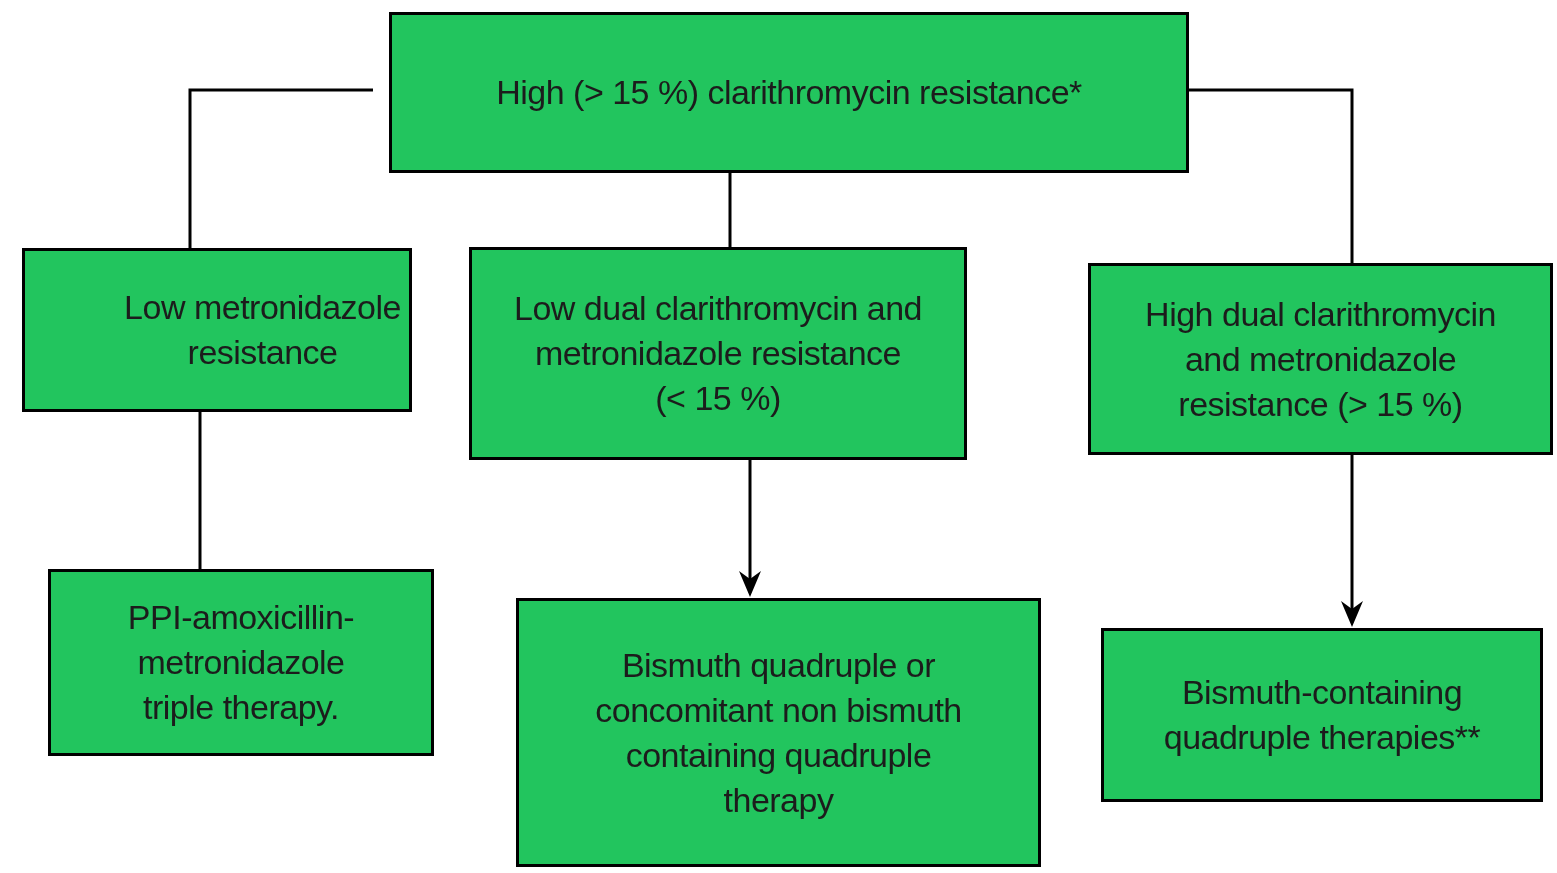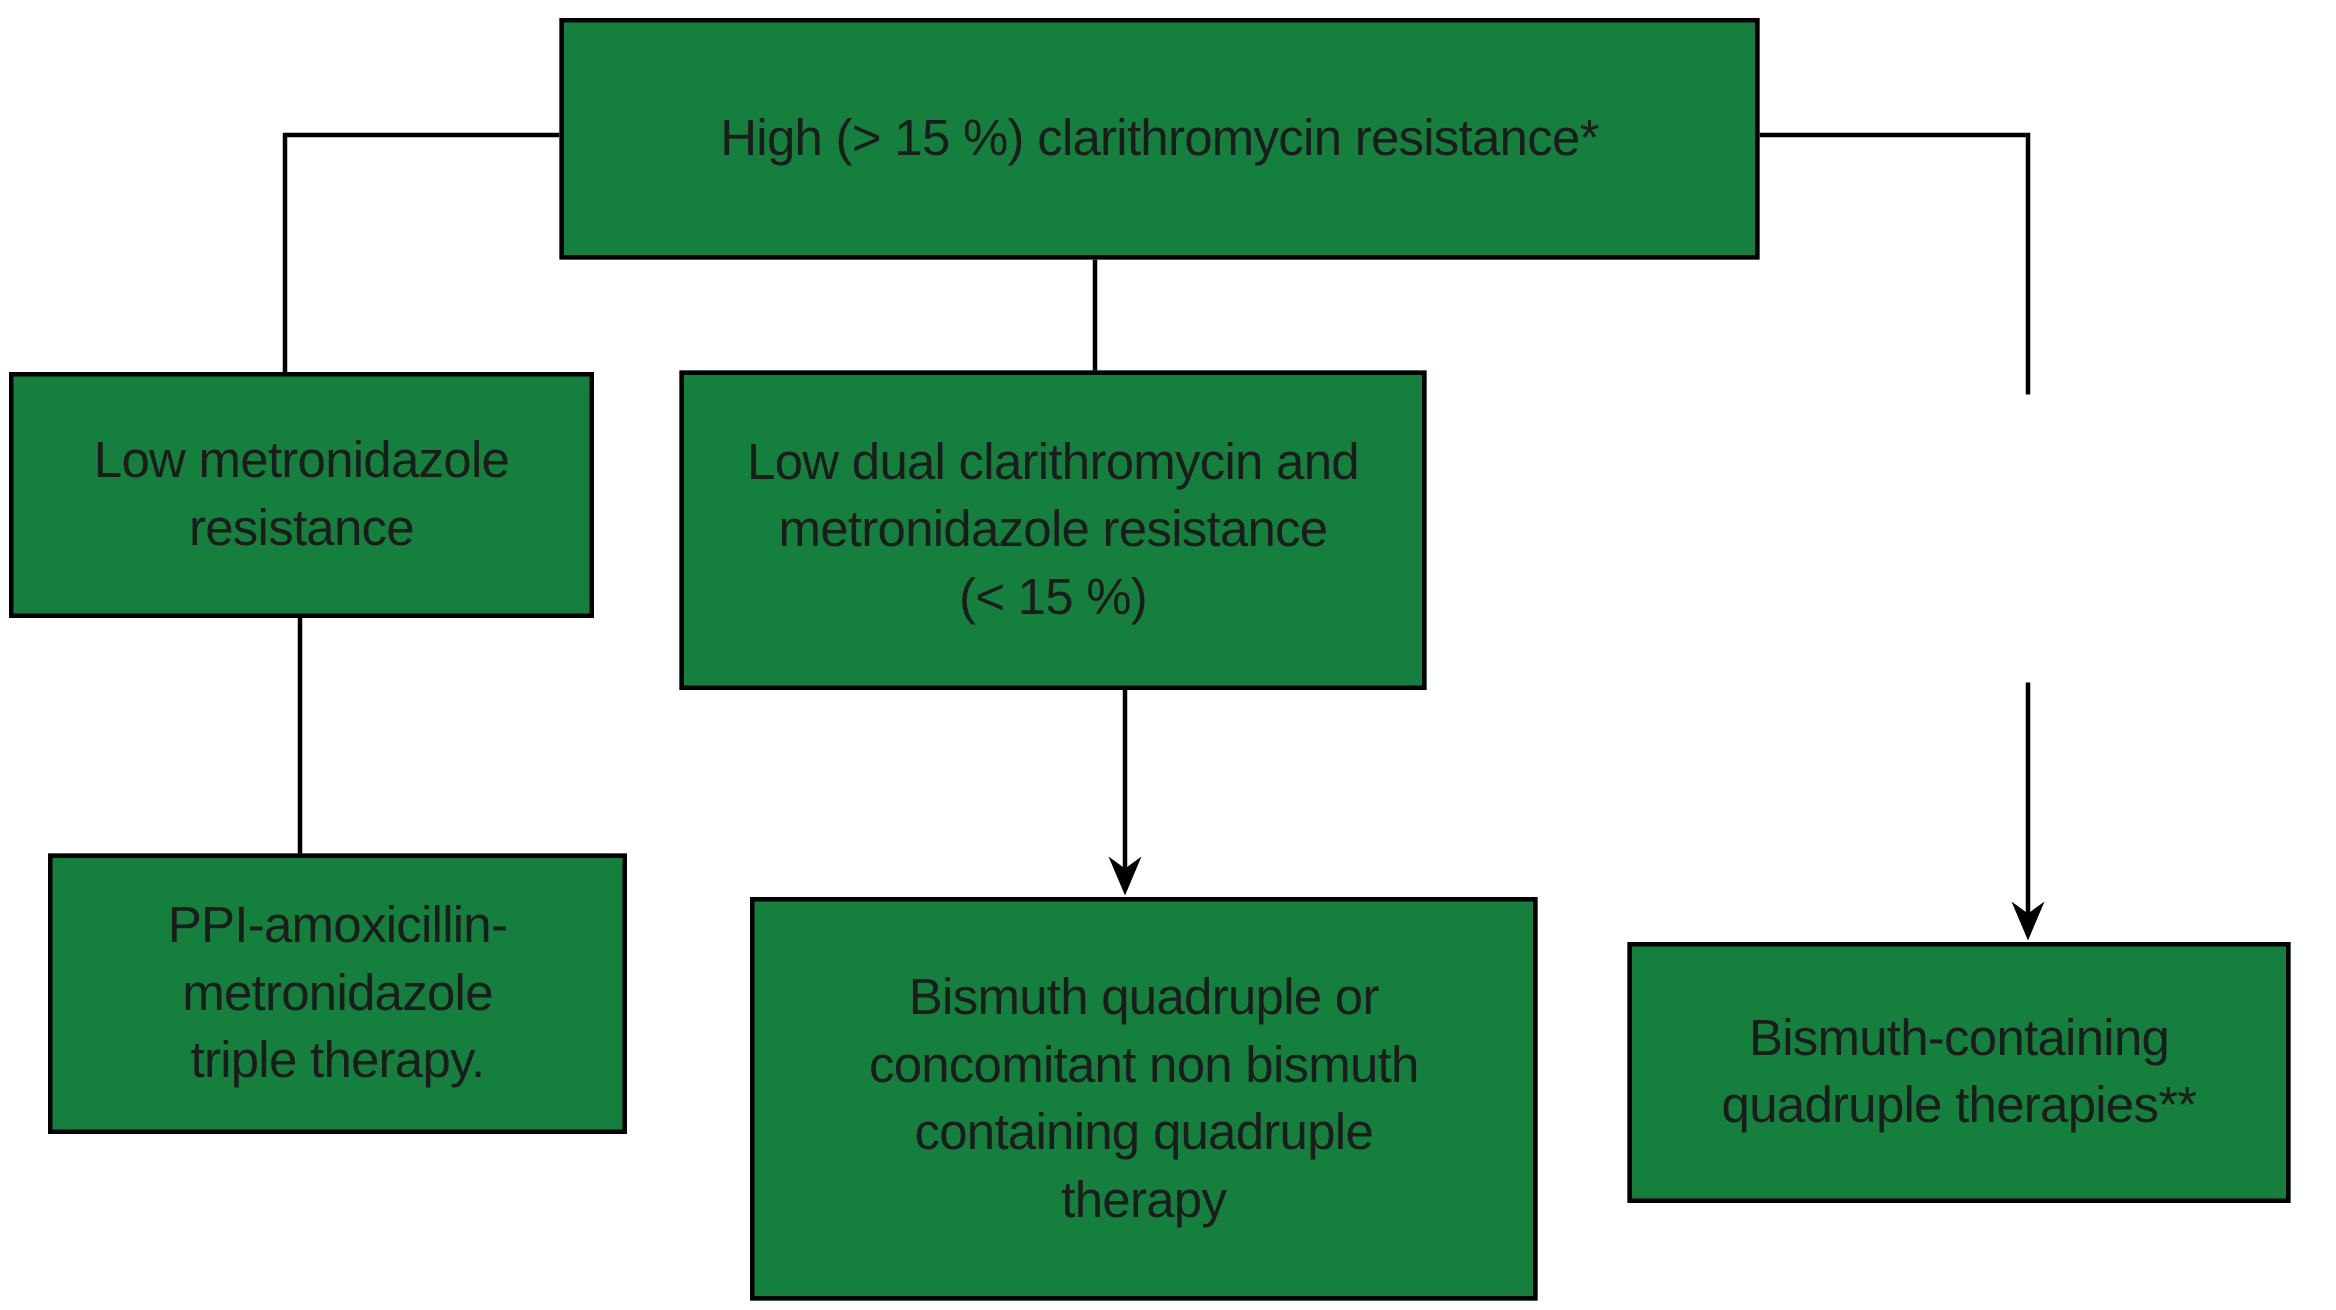--- a/index.html
+++ b/index.html
@@ -12,38 +12,39 @@
     width: 1557px;
     height: 873px;
     background: #ffffff;
     font-family: "Liberation Sans", sans-serif;
     overflow: hidden;
   }
   .node {
     position: absolute;
     box-sizing: border-box;
     border: 3px solid #000000;
-    background: #15803d;
+    background: #22c55e;
     display: flex;
     align-items: center;
     justify-content: center;
     text-align: center;
     z-index: 2;
+    margin-left: 16px;
   }
   .node .label {
     white-space: pre-line;
     font-size: 34px;
     line-height: 45px;
     letter-spacing: -0.5px;
     color: #1c1c1c;
     padding: 0 8px;
   }
   
   #node-root        { left: 373px;  top: 12px;  width: 800px; height: 161px; }
-  #node-low-metro   { left: 6px;    top: 248px; width: 390px; height: 164px; }
+  #node-low-metro   { left: 6px;    top: 248px; width: 390px; height: 164px; justify-content: flex-end; }
   #node-low-dual    { left: 453px;  top: 247px; width: 498px; height: 213px; }
   #node-high-dual   { left: 1072px; top: 263px; width: 465px; height: 192px; }
   #node-triple      { left: 32px;   top: 569px; width: 386px; height: 187px; }
   #node-quad        { left: 500px;  top: 598px; width: 525px; height: 269px; }
   #node-bismuth     { left: 1085px; top: 628px; width: 442px; height: 174px; }
 
   #edges-overlay {
     position: absolute;
     left: 0; top: 0;
     width: 1557px;
@@ -92,20 +93,25 @@
     <span class="label">Low metronidazole
 resistance</span>
   </div>
 
   <div class="node" id="node-low-dual">
     <span class="label">Low dual clarithromycin and
 metronidazole resistance
 (&lt; 15 %)</span>
   </div>
 
+  <div class="node" id="node-high-dual">
+    <span class="label">High dual clarithromycin
+and metronidazole
+resistance (&gt; 15 %)</span>
+  </div>
 
   <div class="node" id="node-triple">
     <span class="label">PPI-amoxicillin-
 metronidazole
 triple therapy.</span>
   </div>
 
   <div class="node" id="node-quad">
     <span class="label">Bismuth quadruple or
 concomitant non bismuth

